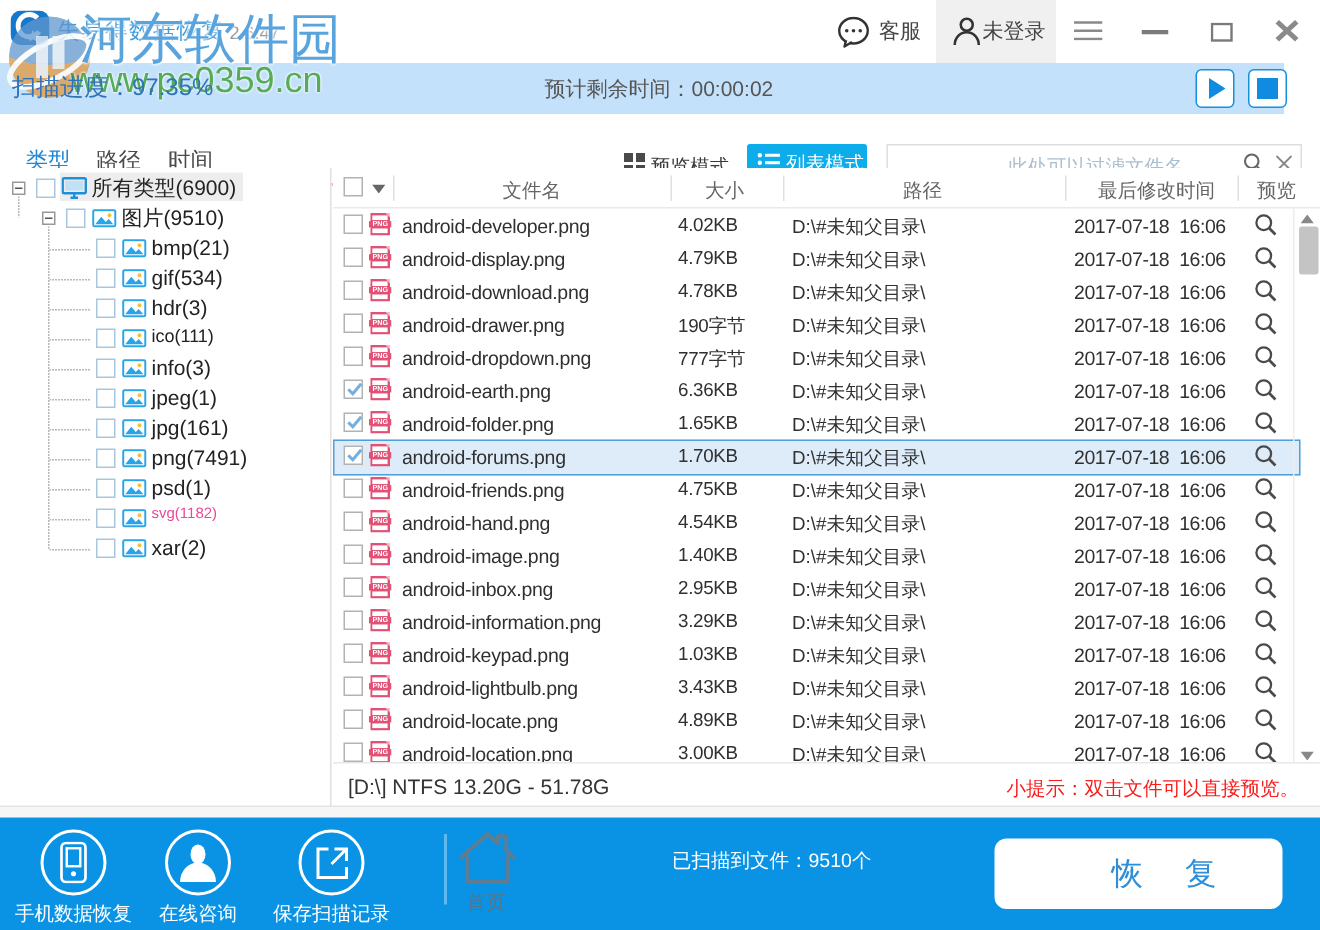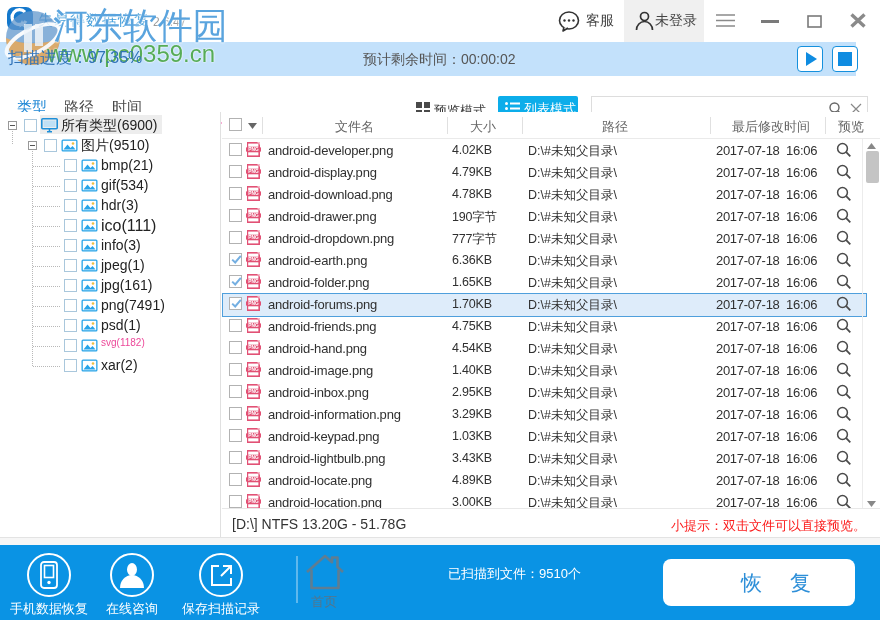--- a/index.html
+++ b/index.html
@@ -137,20 +137,21 @@
   <div id="listbtn">列表模式</div>
   <svg class="abs" style="left:505px;top:14px" width="15" height="13" viewBox="0 0 15 13">
     <circle cx="1.5" cy="1.5" r="1.5" fill="#fff"></circle>
       <rect x="5" y="0.5" width="10" height="2" fill="#fff"></rect>
     <circle cx="1.5" cy="6.5" r="1.5" fill="#fff"></circle>
       <rect x="5" y="5.5" width="10" height="2" fill="#fff"></rect>
     <circle cx="1.5" cy="11.5" r="1.5" fill="#fff"></circle>
       <rect x="5" y="10.5" width="10" height="2" fill="#fff"></rect>
   </svg>
   <div id="searchbox">
+    <span class="ph">此处可以过滤文件名</span>
     <svg class="abs" style="left:237px;top:5px" width="14" height="14" viewBox="0 0 14 14">
       <circle cx="5.5" cy="5.5" r="4.5" fill="none" stroke="#666" stroke-width="1.4"></circle>
       <path d="M9 9 L13 13" stroke="#666" stroke-width="1.4"></path>
     </svg>
     <svg class="abs" style="left:258px;top:6px" width="12" height="12" viewBox="0 0 12 12">
       <path d="M1 1 L11 11 M11 1 L1 11" stroke="#888" stroke-width="1.2"></path>
     </svg>
   </div>
 </div>
 
@@ -204,21 +205,21 @@
     </svg>
 <span class="abs" style="left:101px;top:85px;font-size:14px;color:#222">hdr(3)</span>
 <div class="abs" style="left:33px;top:114px;width:27px;height:1px;background-image:repeating-linear-gradient(to right,#b8b8b8 0 1px,transparent 1px 2px)"></div>
 <div class="cb" style="left:64px;top:107px"></div>
 <svg class="abs" style="left:81px;top:107px" width="17" height="13" viewBox="0 0 17 13">
       <rect x="0.5" y="0.5" width="16" height="12" rx="1.5" fill="#28a4e8"></rect>
       <rect x="1.8" y="1.8" width="13.4" height="9.4" fill="#fff"></rect>
       <path d="M2.5 10.5 L6.5 5.5 L9.5 9 L11.5 7 L14.5 10.5z" fill="#28a4e8"></path>
       <circle cx="12" cy="4.5" r="1.3" fill="#f0c040"></circle>
     </svg>
-<span class="abs" style="left:101px;top:105px;font-size:16px;color:#222">ico(111)</span>
+<span class="abs" style="left:101px;top:105px;font-size:12px;color:#222">ico(111)</span>
 <div class="abs" style="left:33px;top:134px;width:27px;height:1px;background-image:repeating-linear-gradient(to right,#b8b8b8 0 1px,transparent 1px 2px)"></div>
 <div class="cb" style="left:64px;top:127px"></div>
 <svg class="abs" style="left:81px;top:127px" width="17" height="13" viewBox="0 0 17 13">
       <rect x="0.5" y="0.5" width="16" height="12" rx="1.5" fill="#28a4e8"></rect>
       <rect x="1.8" y="1.8" width="13.4" height="9.4" fill="#fff"></rect>
       <path d="M2.5 10.5 L6.5 5.5 L9.5 9 L11.5 7 L14.5 10.5z" fill="#28a4e8"></path>
       <circle cx="12" cy="4.5" r="1.3" fill="#f0c040"></circle>
     </svg>
 <span class="abs" style="left:101px;top:125px;font-size:14px;color:#222">info(3)</span>
 <div class="abs" style="left:33px;top:154px;width:27px;height:1px;background-image:repeating-linear-gradient(to right,#b8b8b8 0 1px,transparent 1px 2px)"></div>

